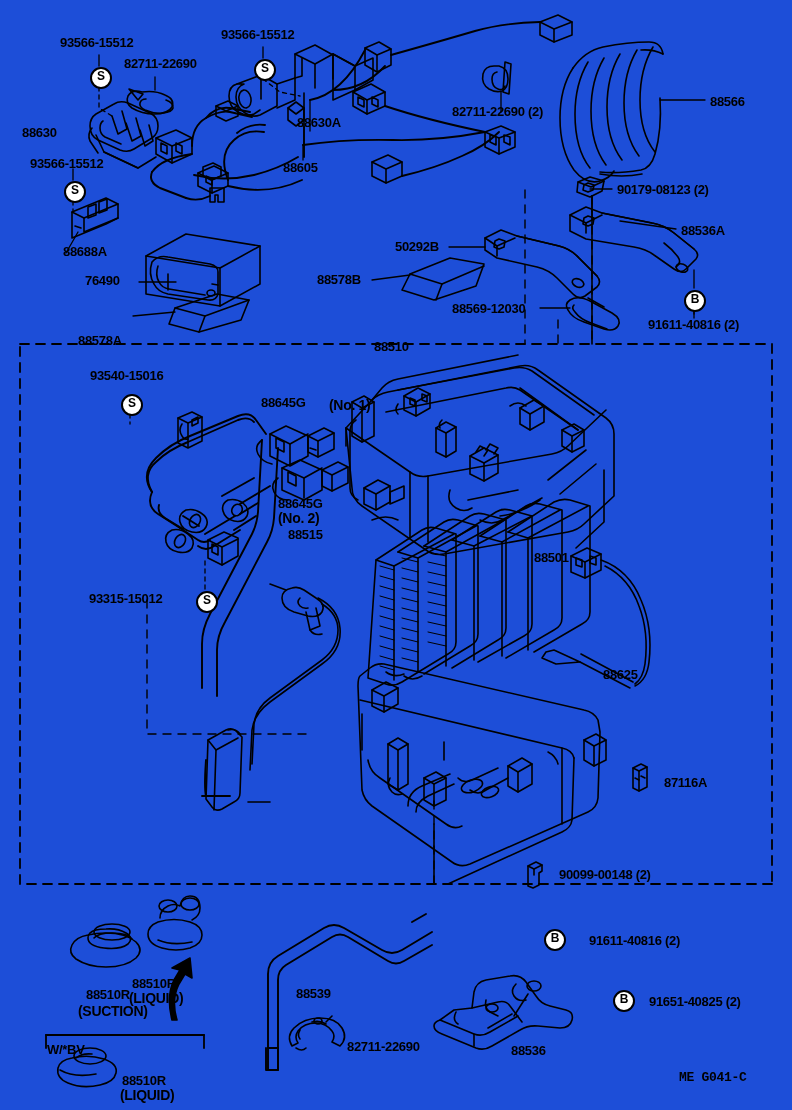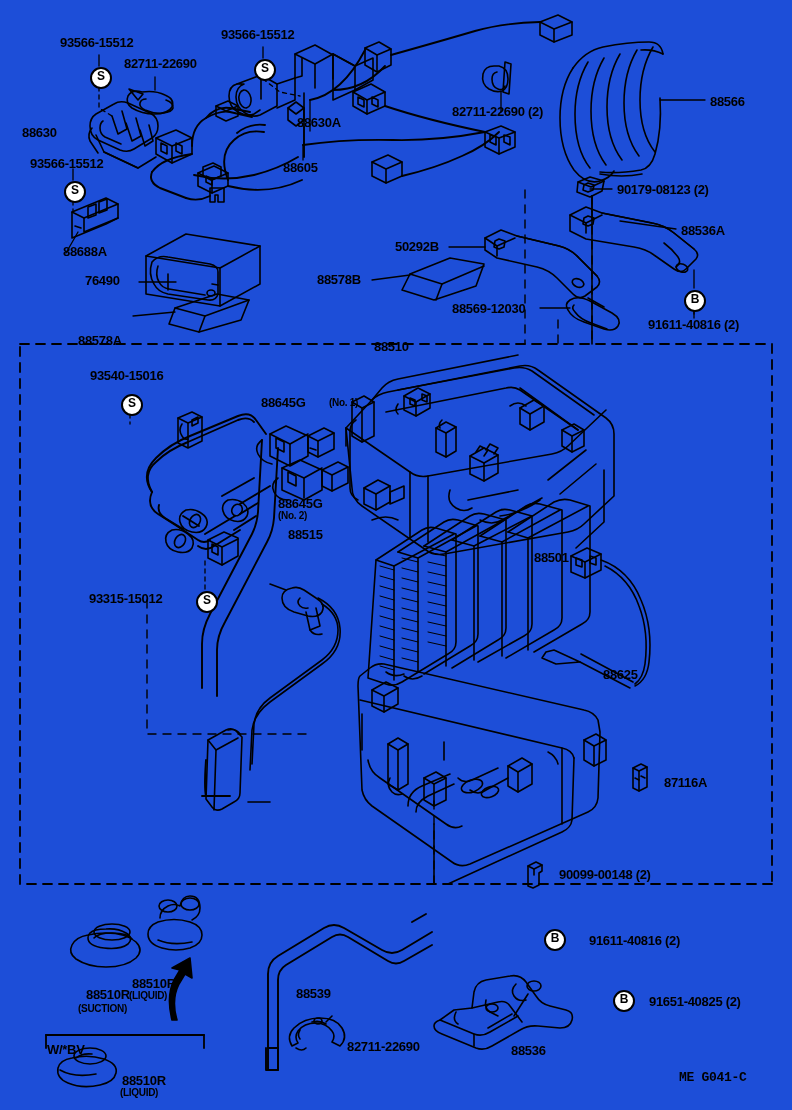--- a/index.html
+++ b/index.html
@@ -3,21 +3,21 @@
 <meta charset="utf-8">
 <style>
   html,body{margin:0;padding:0;background:#ffffff;}
   body{width:792px;height:1110px;position:relative;
        font-family:"Liberation Sans","DejaVu Sans",sans-serif;
        -webkit-font-smoothing:none;}
   #sheet{position:absolute;left:0;top:0;width:792px;height:1110px;overflow:hidden;background:#1d4ed8;}
   #art{position:absolute;left:0;top:0;}
   .lbl{position:absolute;font-weight:bold;color:#000;white-space:nowrap;
        font-size:15px;letter-spacing:-0.4px;line-height:1.0;}
-  .lbl.sm{font-size:10px;letter-spacing:-0.3px;}
+  .lbl.sm{font-size:14px;letter-spacing:-0.3px;}
   .lbl.md{font-size:13px;letter-spacing:-0.3px;}
 </style>
 </head>
 <body>
 
 <div id="sheet">
 
   <svg id="art" width="792" height="1110" viewBox="0 0 792 1110" shape-rendering="geometricPrecision">
     <g fill="none" stroke="#000" stroke-width="1.6" stroke-linejoin="round" stroke-linecap="round">
 

